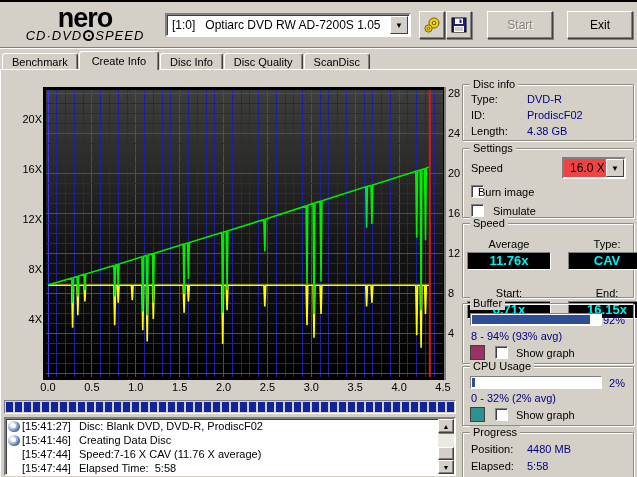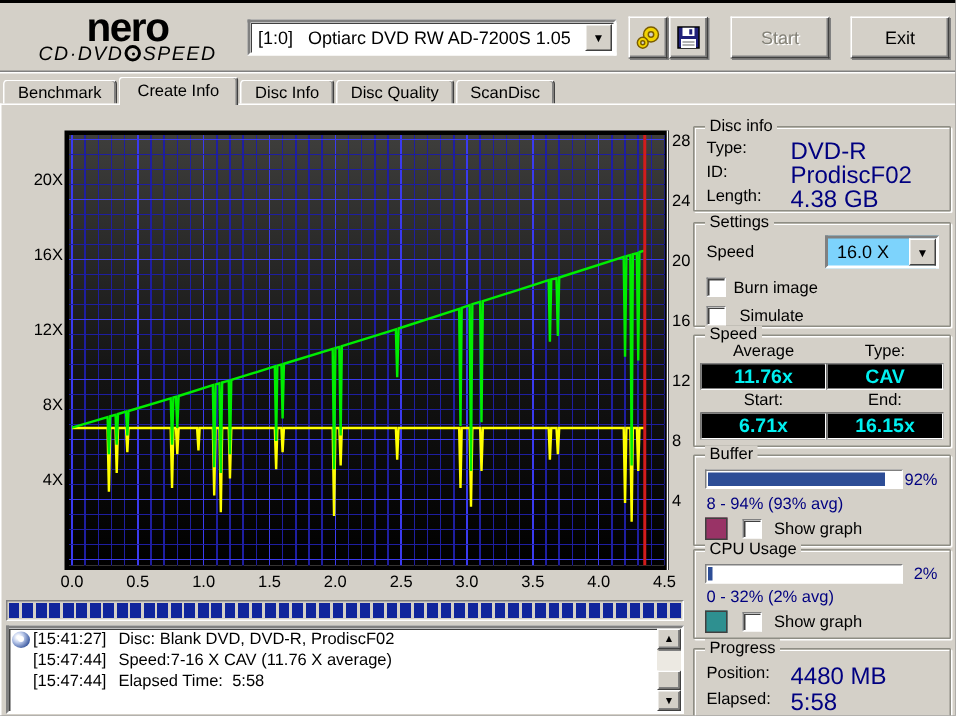--- a/index.html
+++ b/index.html
@@ -69,41 +69,41 @@
   .vscroll{position:absolute;right:0;top:0;width:16px;height:55px;background:#ece9e2;}
   .sb-btn{position:absolute;left:0;width:16px;height:14px;font-size:7px;line-height:13px;text-align:center;}
   .sb-thumb{position:absolute;left:0;top:28px;width:16px;height:13px;}
 
   
   .group{left:462px;width:172px;border:1px solid #8e8d84;border-radius:1px;
          box-shadow:1px 1px 0 #fff, inset 1px 1px 0 #fff;}
   .legend{position:absolute;top:-7px;left:7px;background:#d4d0c8;padding:0 3px;
           font-size:11px;color:#000;line-height:13px;}
   .kv-row{position:absolute;left:8px;font-size:11px;color:#000;}
-  .kv-value{position:absolute;font-size:16px;color:#000080;white-space:nowrap;}
-  .cellgrid{position:absolute;left:4px;top:4px;width:162px;display:grid;
-            grid-template-columns:84px 78px;grid-row-gap:1px;}
+  .kv-value{position:absolute;font-size:11px;color:#000080;white-space:nowrap;}
+  .cellgrid{position:absolute;left:4px;top:14px;width:162px;display:grid;
+            grid-template-columns:84px 78px;grid-row-gap:1px;gap:17px;}
   .cell{ text-align:center;}
   .cell-label{font-size:11px;color:#000;margin-bottom:2px;}
   .lcd{height:18px;background:#000;border-top:1px solid #808080;border-left:1px solid #808080;
        border-right:1px solid #fff;border-bottom:1px solid #fff;
        color:#00f0f0;font-weight:bold;font-size:13px;line-height:16px;text-align:center;}
   .minibar{position:absolute;left:7px;width:132px;height:13px;background:#fff;
        border-top:1px solid #808080;border-left:1px solid #808080;
        border-right:1px solid #fff;border-bottom:1px solid #fff;padding:1px;}
   .minibar-fill{height:100%;background:#2d4d96;}
   .pct{position:absolute;right:8px;font-size:11px;color:#000080;}
   .range-label{position:absolute;left:8px;font-size:11px;color:#000080;white-space:nowrap;}
   .swatch{position:absolute;left:7px;width:15px;height:15px;border:1px solid #404040;}
   .cbx{position:absolute;width:13px;height:13px;background:#fff;
        border-top:1px solid #808080;border-left:1px solid #808080;
        border-right:1px solid #fff;border-bottom:1px solid #fff;
        box-shadow:inset 1px 1px 0 #404040;}
   .cbx-label{position:absolute;font-size:11px;color:#000;}
-  .speed-combo{position:absolute;right:7px;top:8px;width:76px;height:22px;background:#7dd3fc;
+  .speed-combo{position:absolute;right:7px;top:8px;width:64px;height:22px;background:#ef4444;
        border-top:2px solid #808080;border-left:2px solid #808080;
        border-right:2px solid #fff;border-bottom:2px solid #fff;}
   .speed-combo .val{position:absolute;left:6px;top:2px;font-size:12px;color:#000;}
   text{font-family:"Liberation Sans","DejaVu Sans",sans-serif;}
 </style>
 </head>
 <body>
 
 <div class="win">
 
@@ -268,20 +268,21 @@
         <text x="439.01" y="305" text-anchor="middle" font-size="11" fill="#000">4.5</text>
       </svg></div>
 
   <div class="abs seg-progress">
     <div class="seg-fill" id="seg-fill" style="width: 100%;"></div>
   </div>
 
   <div class="abs logbox">
     <div id="log-rows">
         <div class="log-row"><span class="log-icon"></span><span class="log-time">[15:41:27]</span><span class="log-text">Disc: Blank DVD, DVD-R, ProdiscF02</span></div>
+        <div class="log-row"><span class="log-icon"></span><span class="log-time">[15:41:46]</span><span class="log-text">Creating Data Disc</span></div>
         <div class="log-row"><span class="log-time no-icon">[15:47:44]</span><span class="log-text">Speed:7-16 X CAV (11.76 X average)</span></div>
         <div class="log-row"><span class="log-time no-icon">[15:47:44]</span><span class="log-text">Elapsed Time:  5:58</span></div>
       </div>
     <div class="vscroll">
       <div class="sb-btn btn" style="top:0;">▲</div>
       <div class="sb-thumb btn"></div>
       <div class="sb-btn btn" style="bottom:0;">▼</div>
     </div>
   </div>
 
@@ -298,21 +299,21 @@
   </div>
 
   <div class="abs group" style="top:146px;height:70px;">
     <span class="legend">Settings</span>
     <span class="kv-row" style="top:13px;">Speed</span>
     <div class="speed-combo">
       <span class="val">16.0 X</span>
       <span class="combo-btn" style="right:0;top:0;">▼</span>
     </div>
     <div class="cbx" style="left:8px;top:36px;"></div>
-    <span class="cbx-label" style="left:26px;top:37px;">Burn image</span>
+    <span class="cbx-label" style="left:15px;top:37px;">Burn image</span>
     <div class="cbx" style="left:8px;top:55px;"></div>
     <span class="cbx-label" style="left:30px;top:56px;">Simulate</span>
   </div>
 
   <div class="abs group" style="top:221px;height:75px;">
     <span class="legend">Speed</span>
     <div class="cellgrid" id="speed-cells">
         <div class="cell">
           <div class="cell-label">Average</div>
           <div class="lcd">11.76x</div>

